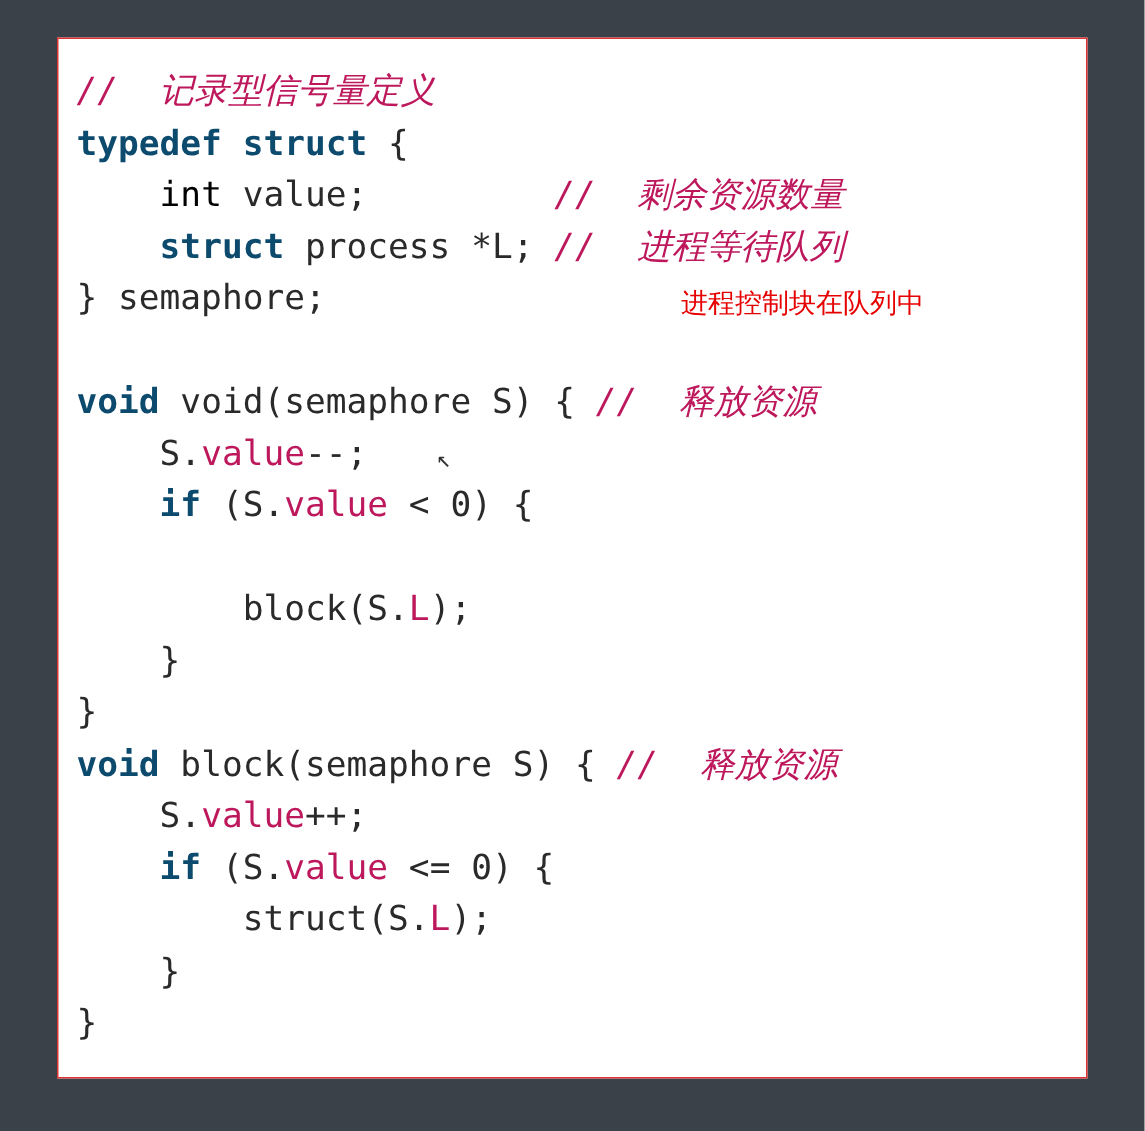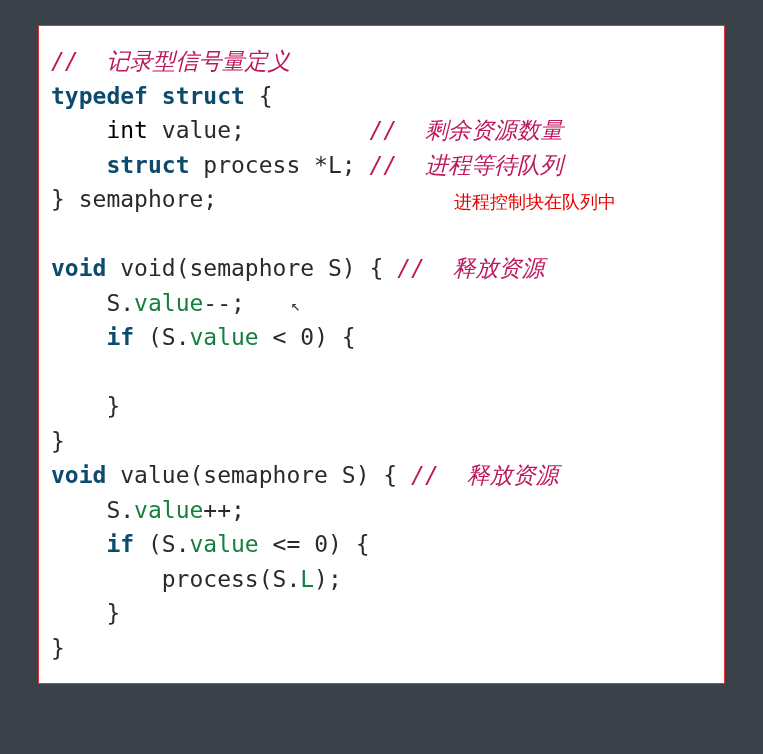--- a/index.html
+++ b/index.html
@@ -32,21 +32,21 @@
       color: #0c4a6e;
       font-weight: bold;
     }
     .type {
       color: #000000;
     }
     .func {
       color: #2a2a2a;
     }
     .member {
-      color: #15803d;
+      color: #be185d;
       text-align: right;
     }
     .op {
       color: #2a2a2a;
     }
     .num {
       color: #2a2a2a;
     }
     .annotation {
       color: #e60000;
@@ -68,24 +68,25 @@
   <div class="code-line"><span class="comment">//  记录型信号量定义</span></div>
   <div class="code-line"><span class="keyword">typedef</span> <span class="keyword">struct</span><span> {</span></div>
   <div class="code-line"><span>    </span><span class="type">int</span><span> value;         </span><span class="comment">//  剩余资源数量</span></div>
   <div class="code-line"><span>    </span><span class="keyword">struct</span><span> process *L; </span><span class="comment">//  进程等待队列</span></div>
   <div class="code-line"><span>} semaphore;</span></div>
   <div class="code-line"><span></span>&nbsp;</div>
   <div class="code-line"><span class="keyword">void</span><span class="func"> void(semaphore S) { </span><span class="comment">//  释放资源</span></div>
   <div class="code-line"><span>    S.</span><span class="member">value</span><span class="op">--;</span></div>
   <div class="code-line"><span>    </span><span class="keyword">if</span><span> (S.</span><span class="member">value</span><span> &lt; </span><span class="num">0</span><span>) {</span></div>
   <div class="code-line"><span>        </span></div>
+  <div class="code-line"><span>        block(S.</span><span class="member">L</span><span>);</span></div>
   <div class="code-line"><span>    }</span></div>
   <div class="code-line"><span>}</span></div>
-  <div class="code-line"><span class="keyword">void</span><span class="func"> value(semaphore S) { </span><span class="comment">//  释放资源</span></div>
+  <div class="code-line"><span class="keyword">void</span><span class="func"> block(semaphore S) { </span><span class="comment">//  释放资源</span></div>
   <div class="code-line"><span>    S.</span><span class="member">value</span><span class="op">++;</span></div>
   <div class="code-line"><span>    </span><span class="keyword">if</span><span> (S.</span><span class="member">value</span><span> &lt;= </span><span class="num">0</span><span>) {</span></div>
-  <div class="code-line"><span>        process(S.</span><span class="member">L</span><span>);</span></div>
+  <div class="code-line"><span>        struct(S.</span><span class="member">L</span><span>);</span></div>
   <div class="code-line"><span>    }</span></div>
   <div class="code-line"><span>}</span></div>
 
   <span class="annotation" style="top:163px; left:415px;">进程控制块在队列中</span>
   <span class="cursor" style="top:268px; left:252px;">↖</span>
 </div>
 
 </body></html>

